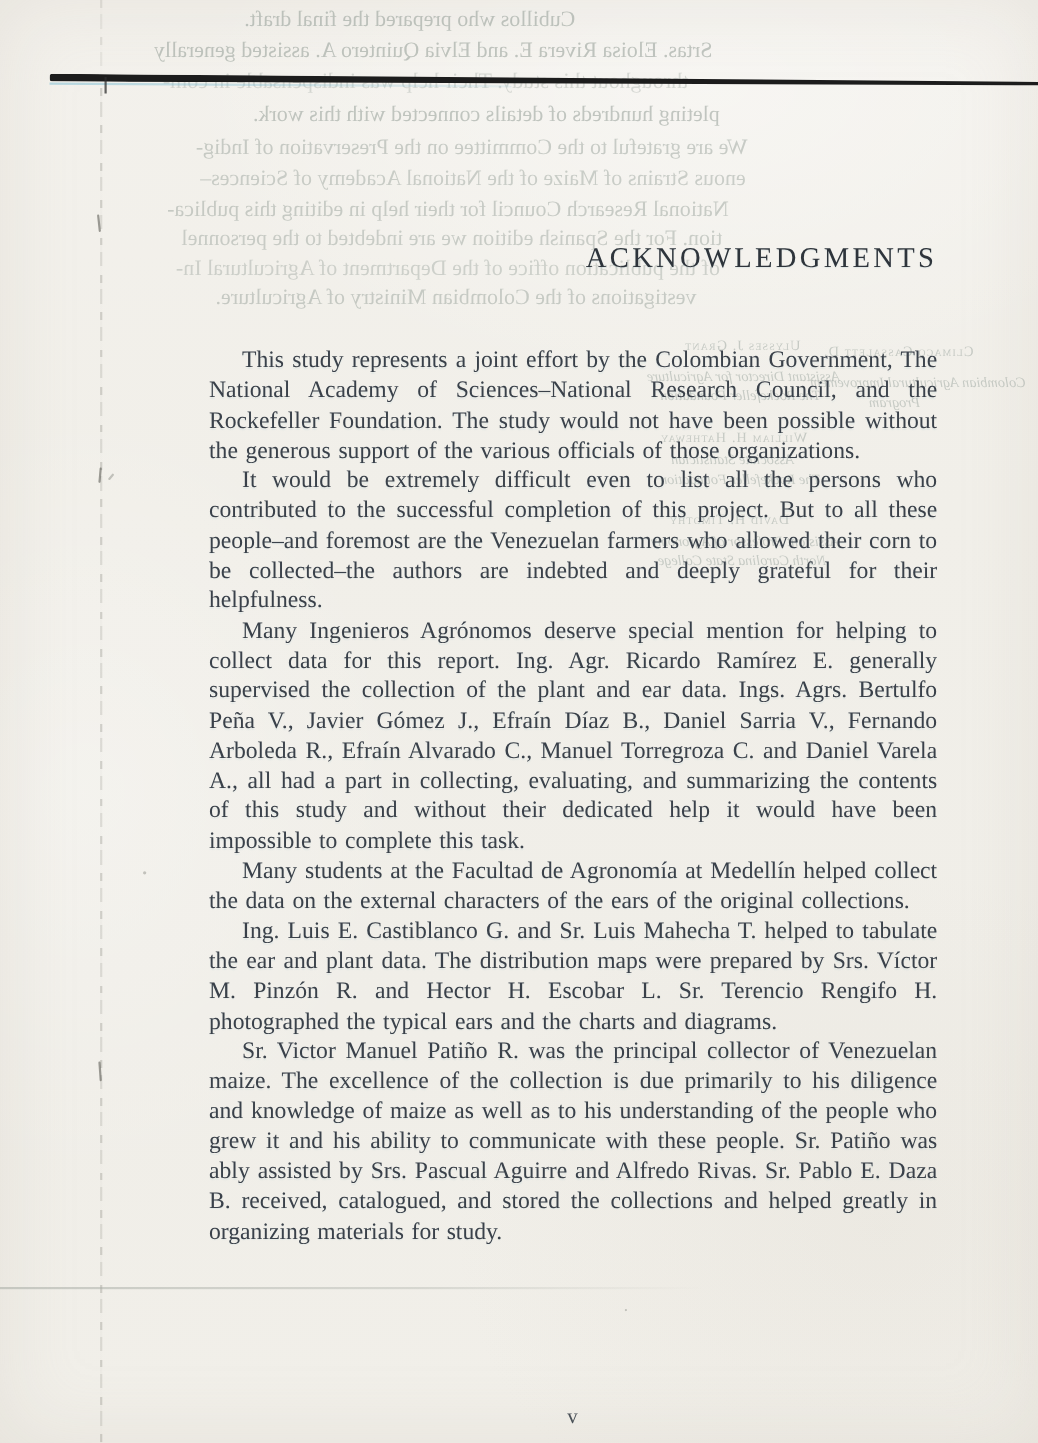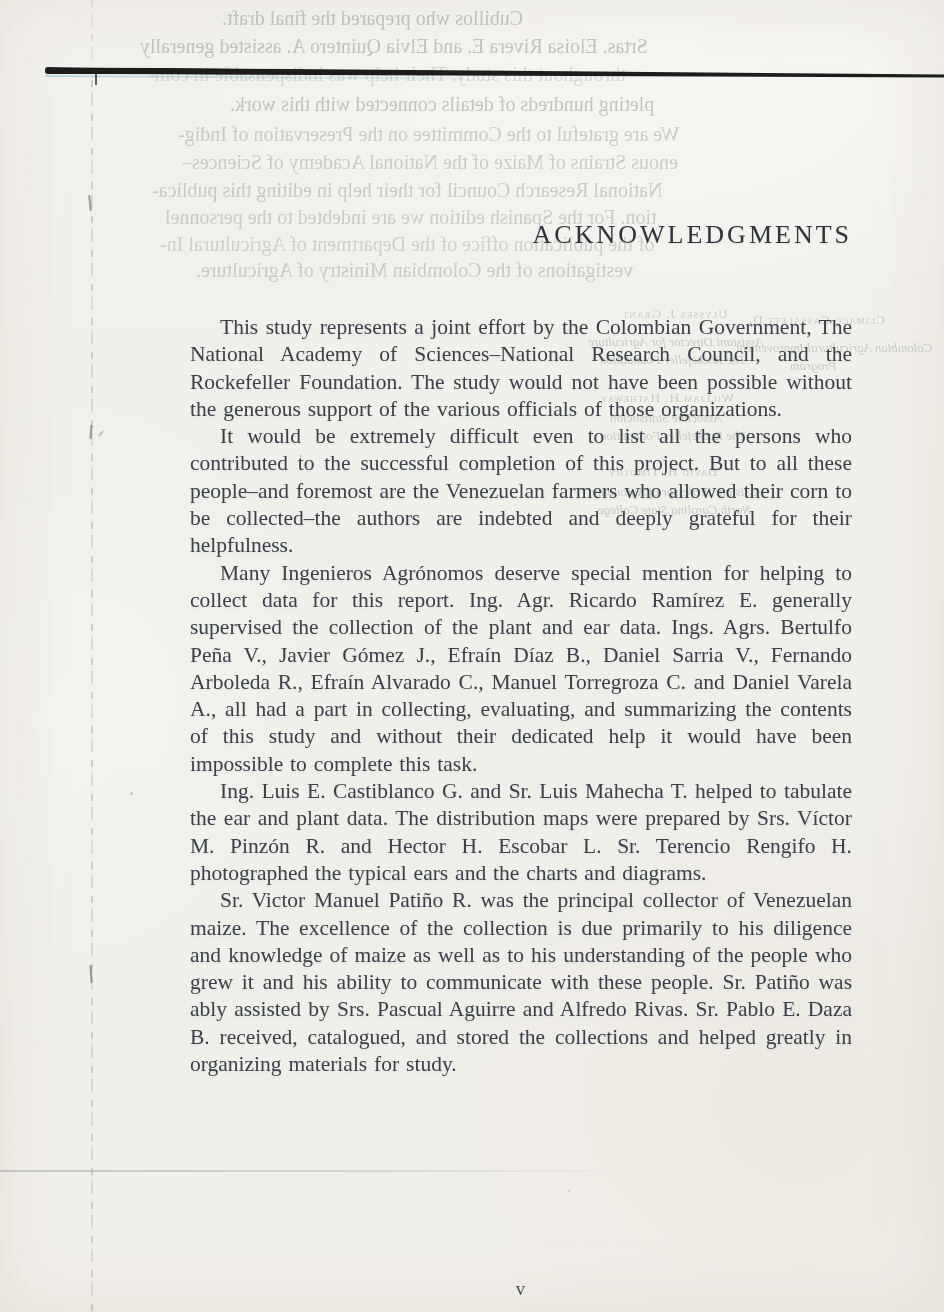--- a/index.html
+++ b/index.html
@@ -132,19 +132,20 @@
   <div class="speck" style="left:300px;top:455px;width:2px;height:2px;"></div>
   <div class="speck" style="left:568px;top:1190px;width:2px;height:2px;"></div>
   <div class="speck" style="left:100px;top:430px;width:2px;height:7px;transform:rotate(40deg);border-radius:1px;"></div>
 
   <div class="page-title">ACKNOWLEDGMENTS</div>
 
   <div class="body-block">
     <p>This study represents a joint effort by the Colombian Government, The National Academy of Sciences–National Research Council, and the Rockefeller Foundation.  The study would not have been possible without the generous support of the various officials of those organizations.</p>
     <p>It would be extremely difficult even to list all the persons who contributed to the successful completion of this project.  But to all these people–and foremost are the Venezuelan farmers who allowed their corn to be collected–the authors are indebted and deeply grateful for their helpfulness.</p>
     <p>Many Ingenieros Agrónomos deserve special mention for helping to collect data for this report.  Ing. Agr. Ricardo Ramírez E. generally supervised the collection of the plant and ear data. Ings. Agrs. Bertulfo Peña V., Javier Gómez J., Efraín Díaz B., Daniel Sarria V., Fernando Arboleda R., Efraín Alvarado C., Manuel Torregroza C. and Daniel Varela A., all had a part in collecting, evaluating, and summarizing the contents of this study and without their dedicated help it would have been impossible to complete this task.</p>
+    <p>Many students at the Facultad de Agronomía at Medellín helped collect the data on the external characters of the ears of the original collections.</p>
     <p>Ing. Luis E. Castiblanco G. and Sr. Luis Mahecha T. helped to tabulate the ear and plant data. The distribution maps were prepared by Srs. Víctor M. Pinzón R. and Hector H. Escobar L. Sr. Terencio Rengifo H. photographed the typical ears and the charts and diagrams.</p>
     <p>Sr. Victor Manuel Patiño R. was the principal collector of Venezuelan maize.  The excellence of the collection is due primarily to his diligence and knowledge of maize as well as to his understanding of the people who grew it and his ability to communicate with these people.  Sr. Patiño was ably assisted by Srs. Pascual Aguirre and Alfredo Rivas.  Sr. Pablo E. Daza B. received, catalogued, and stored the collections and helped greatly in organizing materials for study.</p>
   </div>
 
   <div class="page-number">v</div>
 
 </div>
 
 </body></html>

